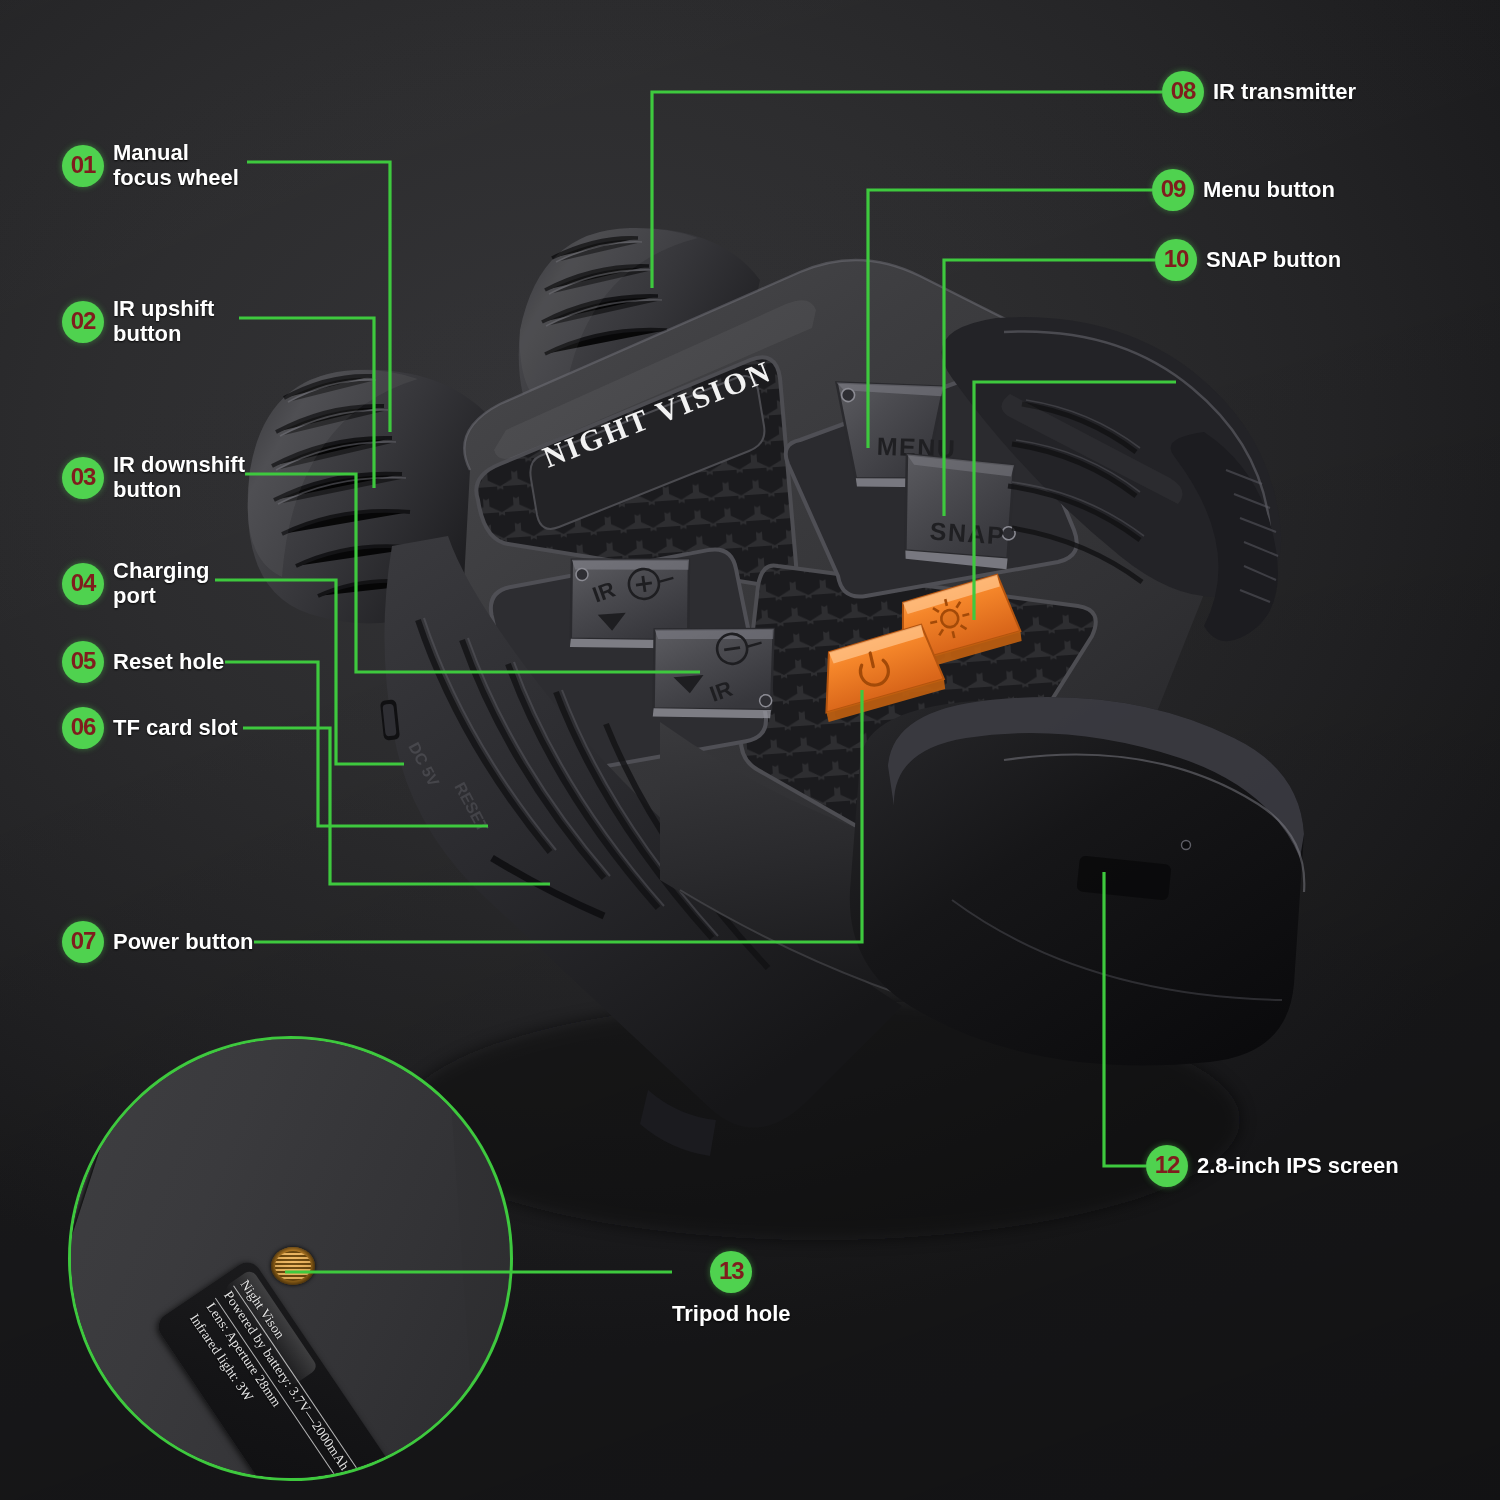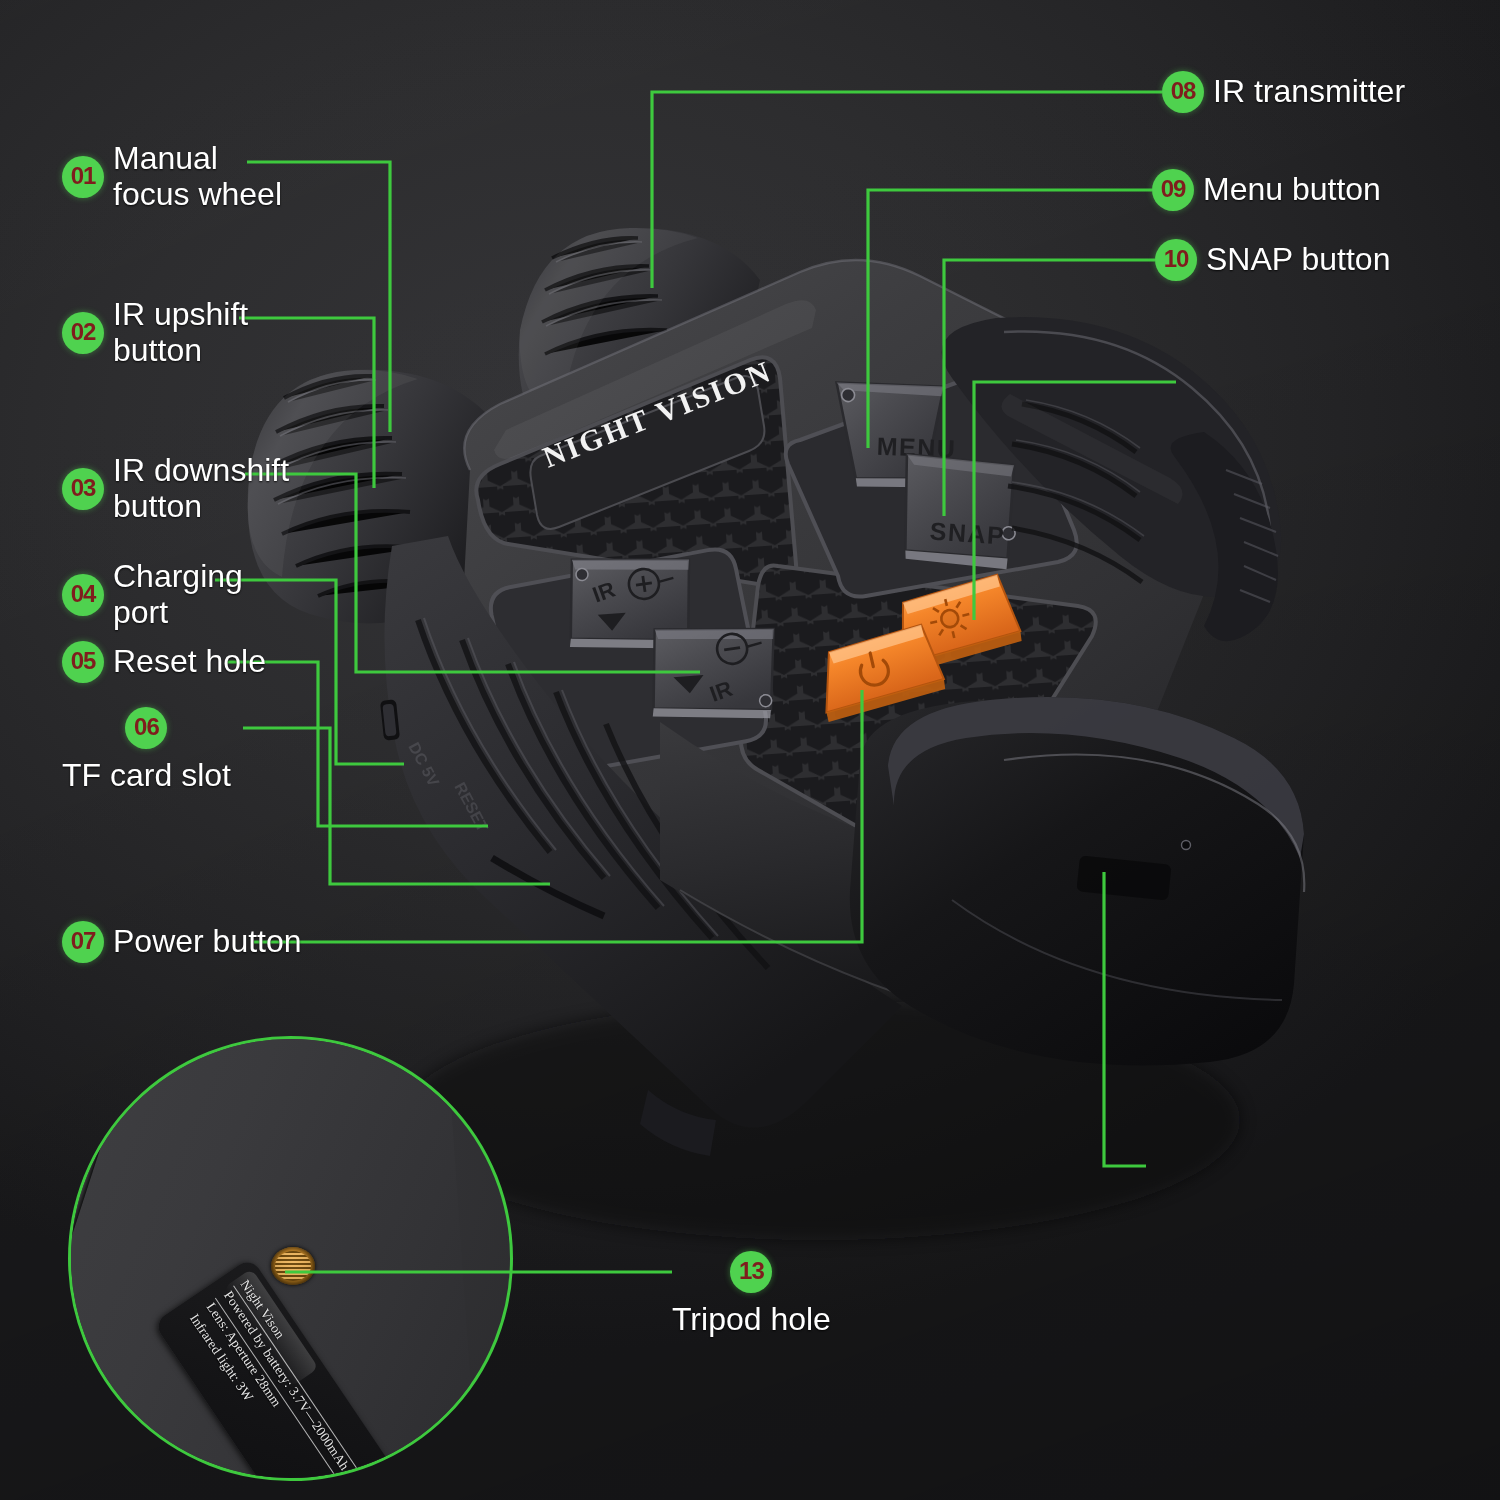--- a/index.html
+++ b/index.html
@@ -24,21 +24,21 @@
   .badge{
     flex:0 0 auto;width:42px;height:42px;border-radius:50%;
     background:#4fd24f;
     display:flex;align-items:center;justify-content:center;
     font-weight:700;font-size:24px;letter-spacing:-1px;
     color:#7f1d1d;
     box-shadow:0 0 6px rgba(79,210,79,.45);
   }
   .badge span{display:block;transform:translateY(-1px);}
   .ctext{
-    color:#ffffff;font-weight:400;font-size:32px;line-height:1.12;
+    color:#ffffff;font-weight:700;font-size:22px;line-height:1.12;
     white-space:pre-line;text-shadow:0 1px 2px rgba(0,0,0,.85);
   }
 
   
   svg#leaders{position:absolute;left:0;top:0;width:1500px;height:1500px;z-index:30;pointer-events:none;}
   svg#leaders path,svg#leaders line{stroke:#3ec93e;stroke-width:3.2;fill:none;}
 
   
   #device{position:absolute;left:0;top:0;width:1500px;height:1500px;z-index:20;pointer-events:none;}
 
@@ -449,21 +449,21 @@
 port</div>
   </div>
 
   <div class="callout" style="left:62px;  top:641px;align-items:center;">
     <div class="badge">
         <span>05</span>
       </div>
     <div class="ctext">Reset hole</div>
   </div>
 
-  <div class="callout" style="left:62px;  top:707px;flex-direction:column;">
+  <div class="callout" style="left:62px;  top:707px;">
     <div class="badge">
         <span>06</span>
       </div>
     <div class="ctext">TF card slot</div>
   </div>
 
   <div class="callout" style="left:62px;  top:921px;">
     <div class="badge">
         <span>07</span>
       </div>
@@ -485,20 +485,26 @@
   </div>
 
   <div class="callout" style="left:1155px; top:239px;">
     <div class="badge">
         <span>10</span>
       </div>
     <div class="ctext">SNAP button</div>
   </div>
 
 
+  <div class="callout" style="left:1146px; top:1145px;">
+    <div class="badge">
+        <span>12</span>
+      </div>
+    <div class="ctext">2.8-inch IPS screen</div>
+  </div>
 
   <div class="callout" style="left:672px;  top:1251px;flex-direction:column;">
     <div class="badge">
         <span>13</span>
       </div>
     <div class="ctext">Tripod hole</div>
   </div>
 
 </div>
 

